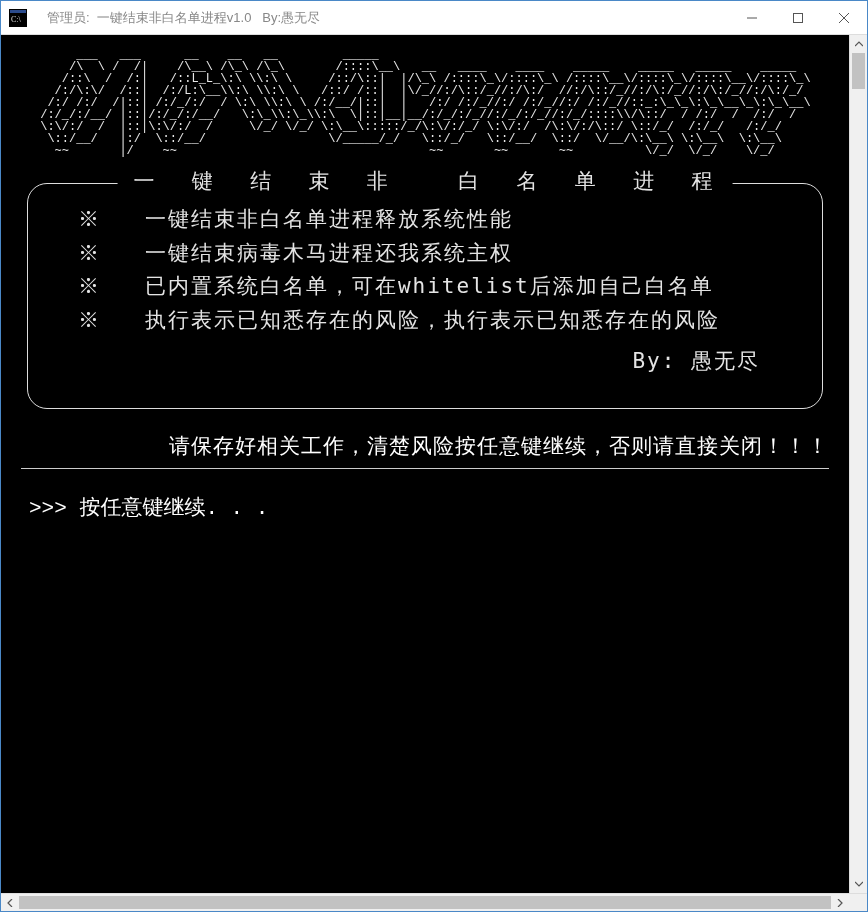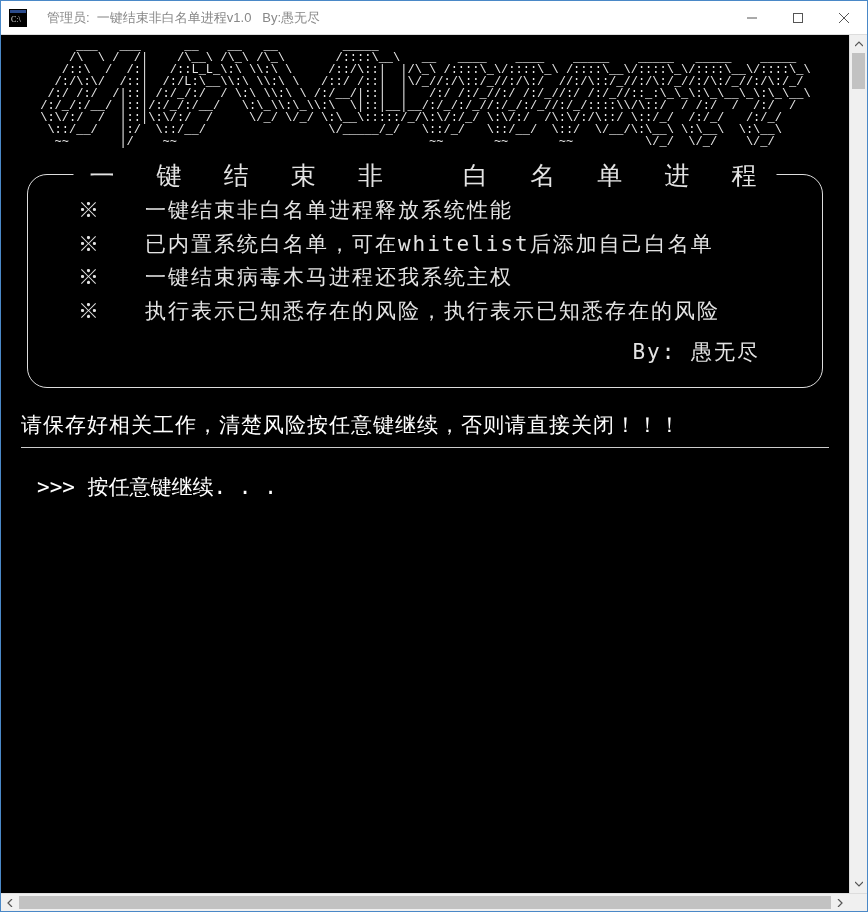--- a/index.html
+++ b/index.html
@@ -46,21 +46,21 @@
     position: relative;
     overflow: hidden;
   }
   .console {
     flex: 1 1 auto;
     background: #000;
     color: #fff;
     font-family: "NSimSun","SimSun","Consolas",monospace;
     font-size: 20px;
     line-height: 1.5;
-    padding: 5px 8px 8px 8px;
+    padding: 14px 8px 8px 8px;
     overflow: hidden;
   }
   .ascii-art {
     font-family: Consolas, "Courier New", monospace;
     font-size: 12px;
     line-height: 12px;
     white-space: pre;
     color: #e8e8e8;
     margin: 0 0 12px 24px;
     letter-spacing: 0px;
@@ -75,49 +75,51 @@
     letter-spacing: 2px;
   }
   .box-title {
     position: absolute;
     top: -18px; left: 50%;
     transform: translateX(-50%);
     background: #000;
     padding: 0 16px;
     white-space: pre;
     letter-spacing: 4px;
-    font-size: 25px;
+    font-size: 21px;
   }
   .bullet-line {
     margin: 2px 0;
     white-space: pre;
     font-size: 21px;
   }
   .byline {
     text-align: right;
-    margin: 10px 36px 0 0;
+    margin: 10px 36px 12px 0;
     font-size: 21px;
   }
   .warning {
     color: #fff;
     font-size: 21px;
     margin: 22px 12px 6px 12px;
     letter-spacing: 1px;
     white-space: nowrap;
+    text-align: right;
   }
   .hr {
     border: none;
     border-top: 1.5px solid #ccc;
     margin: 4px 12px 24px 12px;
   }
   .prompt {
     color: #fff;
     font-size: 21px;
-    margin-left: 28px;
-    white-space: pre;
+    margin-left: 20px;
+    white-space: pre;
+    font-family: Liberation Mono, monospace;
   }
 
   .vscroll {
     width: 18px;
     background: #f0f0f0;
     display: flex; flex-direction: column;
     border-left: 1px solid #ddd;
   }
   .vscroll .arrow {
     height: 18px;
@@ -192,22 +194,22 @@
    /:/\:\/  /::|  /:/L:\__\\:\ \\:\ \   /::/ /::|  |\/_//:/\::/_//:/\:/  //:/\::/_//:/\:/_//:/\:/_//:/\:/_/
   /:/ /:/  /|::| /:/_/:/  / \:\ \\:\ \ /:/__/|::|  |   /:/ /:/_//:/ /:/_//:/ /:/_//::_:\_\_\:\_\__\_\:\_\__\
  /:/_/:/__/ |::|/:/_/:/__/   \:\_\\:\_\\:\  \|::|__|__/:/_/:/_//:/_/:/_//:/_/::::\\/\::/  / /:/  /  /:/  / 
  \:\/:/  /  |::|\:\/:/  /     \/_/ \/_/ \:\__\:::::/_/\:\/:/_/ \:\/:/  /\:\/:/\::/ \::/_/  /:/_/   /:/_/  
   \::/__/   |:/  \::/__/                 \/_____/_/   \::/_/   \::/__/  \::/  \/__/\:\__\ \:\__\  \:\__\ 
    ~~       |/    ~~                                   ~~       ~~       ~~          \/_/  \/_/    \/_/  </pre>
 
       <div class="box">
         <div class="box-title">一  键  结  束  非    白  名  单  进  程</div>
         <div class="bullet-line">※   一键结束非白名单进程释放系统性能</div>
+        <div class="bullet-line">※   一键结束病毒木马进程还我系统主权</div>
         <div class="bullet-line">※   已内置系统白名单，可在whitelist后添加自己白名单</div>
-        <div class="bullet-line">※   一键结束病毒木马进程还我系统主权</div>
         <div class="bullet-line">※   执行表示已知悉存在的风险，执行表示已知悉存在的风险</div>
         <div class="byline">By:  愚无尽</div>
       </div>
 
       <div class="warning">请保存好相关工作，清楚风险按任意键继续，否则请直接关闭！！！</div>
       <hr class="hr">
       <div class="prompt">&gt;&gt;&gt; 按任意键继续. . .</div>
     </div>
 
     <div class="vscroll">

